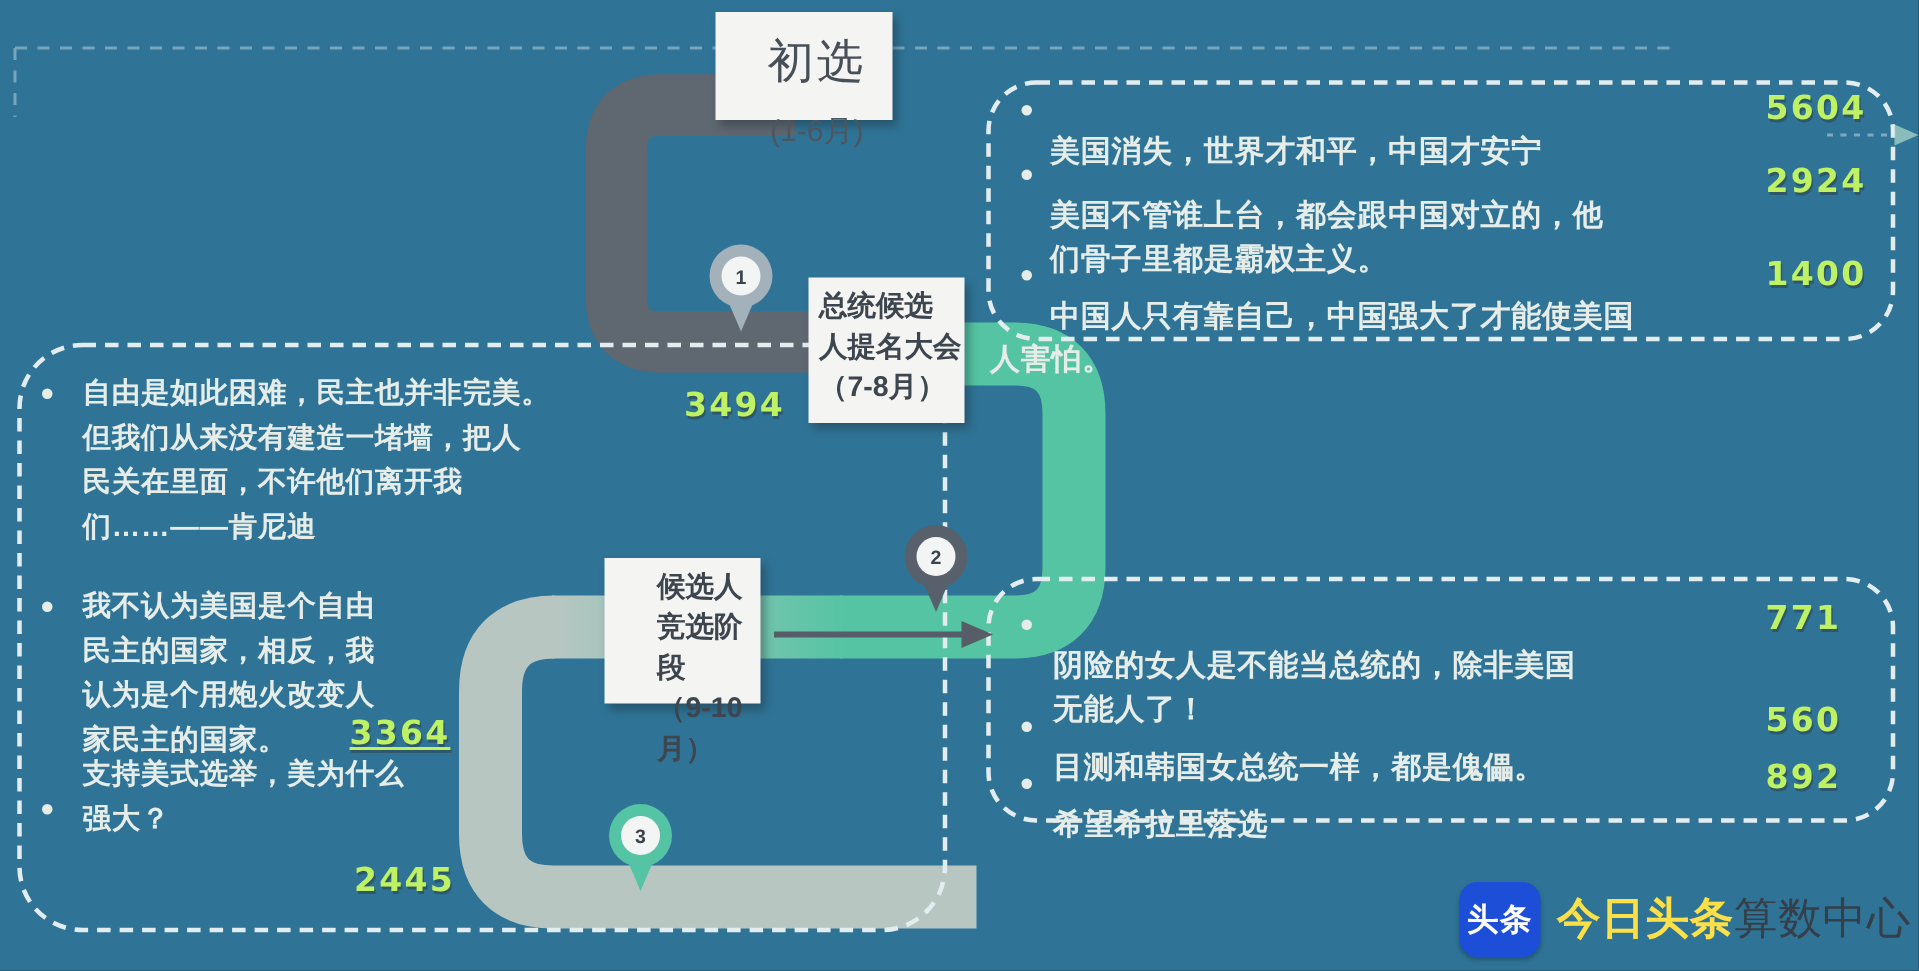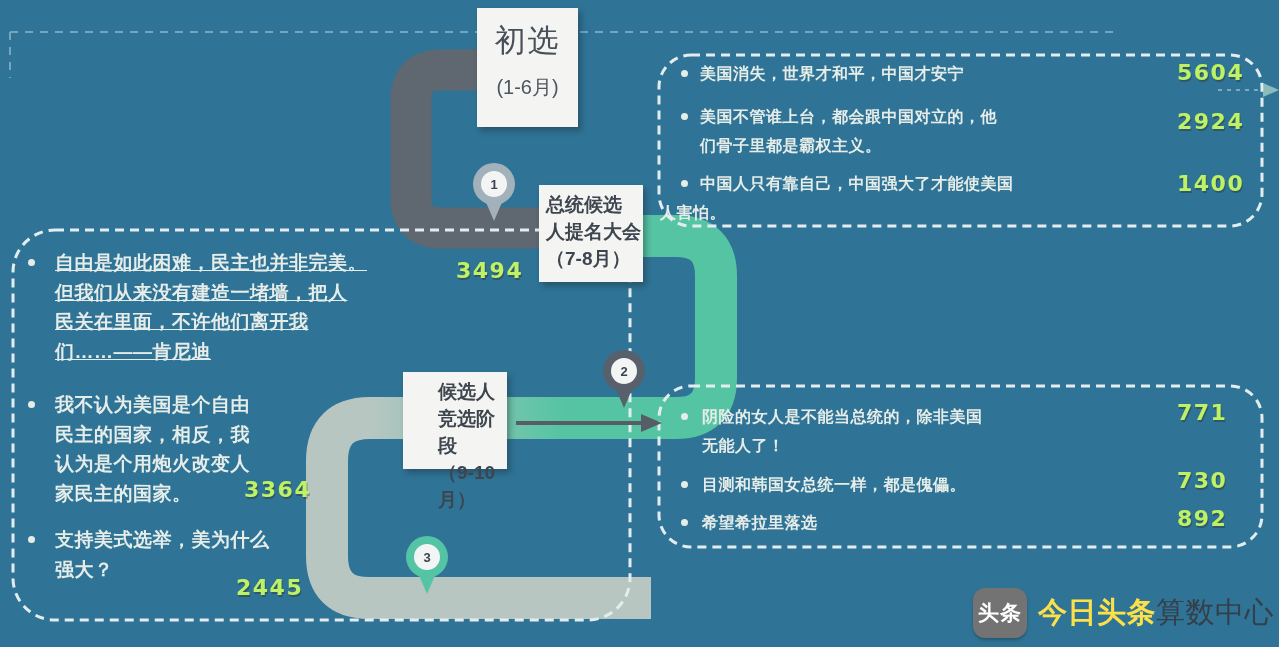--- a/index.html
+++ b/index.html
@@ -17,39 +17,39 @@
     font-size:13px;font-weight:700;color:#3a434d;}
   .pin-1{left:473px;top:163px;}
   .pin-1 .head{background:#a3b1ba}.pin-1 .tail{border-top-color:#a3b1ba}
   .pin-2{left:603px;top:350px;}
   .pin-2 .head{background:#58606c}.pin-2 .tail{border-top-color:#58606c}
   .pin-3{left:406px;top:536px;}
   .pin-3 .head{background:#54c4a4}.pin-3 .tail{border-top-color:#54c4a4}
   
   .card{position:absolute;background:#f4f4f3;z-index:4;color:#3d454e;
     box-shadow:3px 4px 6px rgba(25,35,45,.38);}
-  .card-primary{left:477px;top:8px;width:101px;height:119px;text-align:center;}
+  .card-primary{left:477px;top:8px;width:101px;height:72px;text-align:center;padding-left:17px;}
   .card-primary .card-name{font-size:31px;font-weight:400;color:#474f58;margin-top:12px;letter-spacing:2px;}
   .card-primary .card-period{font-size:20px;color:#4d565e;margin-top:12px;}
   .card-sm{width:104px;height:97px;font-size:19px;font-weight:700;line-height:27px;
     padding:6px 0 0 7px;box-sizing:border-box;}
   .card-convention{left:539px;top:185px;}
   .card-campaign{left:403px;top:372px;padding-left:35px;}
   .card-sm .card-name{white-space:pre-line;}
   
   .cmt{position:absolute;z-index:5;font-weight:700;color:#e6ede9;white-space:pre-line;letter-spacing:.5px;}
-  .cmt-r{font-size:16px;line-height:29px;}
+  .cmt-r{font-size:20px;line-height:29px;margin-top:28px;}
   .cmt-l{font-size:19px;line-height:29.5px;}
   .hang{text-indent:40px;}
   .bullet{position:absolute;z-index:5;width:7px;height:7px;border-radius:50%;background:#e6ede9;}
   .count{position:absolute;z-index:5;font-size:22px;font-weight:700;color:#bef264;
     letter-spacing:1.5px;text-shadow:1px 2px 0 rgba(50,35,25,.35);font-family:"DejaVu Sans",sans-serif;}
   
   .logo{position:absolute;left:973px;top:588px;z-index:6;display:flex;align-items:center;}
-  .logo-icon{width:54px;height:50px;border-radius:12px;background:#737373;
+  .logo-icon{width:54px;height:50px;border-radius:12px;background:#1d4ed8;
     display:flex;align-items:center;justify-content:center;
     color:#fff;font-size:21px;font-weight:700;letter-spacing:1px;box-shadow:0 2px 3px rgba(0,0,0,.25);}
   .logo-text{margin-left:11px;font-size:29px;letter-spacing:.5px;display:flex;align-items:center;}
   .logo-brand{font-weight:700;color:#fde047;}
   .logo-suffix{font-weight:500;color:#353f49;}
 </style>
 </head>
 <body>
 
 <div class="canvas">
@@ -125,46 +125,46 @@
   <div class="cmt cmt-r" style="left:700px;top:102px;width:470px;">美国不管谁上台，都会跟中国对立的，他
 们骨子里都是霸权主义。</div>
   <div class="count" style="left:1177px;top:109px;">2924</div>
 
   <span class="bullet" style="left:681px;top:180px;"></span>
   <div class="cmt cmt-r hang" style="left:660px;top:169px;width:510px;">中国人只有靠自己，中国强大了才能使美国
 人害怕。</div>
   <div class="count" style="left:1177px;top:171px;">1400</div>
 
   <span class="bullet" style="left:28px;top:259px;"></span>
-  <div class="cmt cmt-l" style="left:55px;top:248px;width:330px;text-decoration:underline;">自由是如此困难，民主也并非完美。
+  <div class="cmt cmt-l" style="left:55px;top:248px;width:330px;">自由是如此困难，民主也并非完美。
 但我们从来没有建造一堵墙，把人
 民关在里面，不许他们离开我
 们……——肯尼迪</div>
   <div class="count" style="left:456px;top:258px;">3494</div>
 
   <span class="bullet" style="left:28px;top:401px;"></span>
   <div class="cmt cmt-l" style="left:55px;top:390px;width:250px;">我不认为美国是个自由
 民主的国家，相反，我
 认为是个用炮火改变人
 家民主的国家。</div>
-  <div class="count" style="left:244px;top:477px;">3364</div>
+  <div class="count" style="left:233px;top:477px;text-decoration:underline;">3364</div>
 
   <span class="bullet" style="left:28px;top:536px;"></span>
-  <div class="cmt cmt-l" style="left:55px;top:525px;width:260px;">支持美式选举，美为什么
+  <div class="cmt cmt-l" style="left:55px;top:502px;width:260px;">支持美式选举，美为什么
 强大？</div>
   <div class="count" style="left:236px;top:575px;">2445</div>
 
   <span class="bullet" style="left:681px;top:413px;"></span>
   <div class="cmt cmt-r" style="left:702px;top:402px;width:460px;">阴险的女人是不能当总统的，除非美国
 无能人了！</div>
   <div class="count" style="left:1177px;top:400px;">771</div>
 
   <span class="bullet" style="left:681px;top:481px;"></span>
   <div class="cmt cmt-r" style="left:702px;top:470px;width:460px;">目测和韩国女总统一样，都是傀儡。</div>
-  <div class="count" style="left:1177px;top:468px;">730</div>
+  <div class="count" style="left:1177px;top:468px;">560</div>
 
   <span class="bullet" style="left:681px;top:519px;"></span>
   <div class="cmt cmt-r" style="left:702px;top:508px;width:460px;">希望希拉里落选</div>
   <div class="count" style="left:1177px;top:506px;">892</div>
 
   <div class="logo">
     <div class="logo-icon">头条</div>
     <div class="logo-text">
       <span class="logo-brand">今日头条</span>
       <span class="logo-suffix">算数中心</span>

